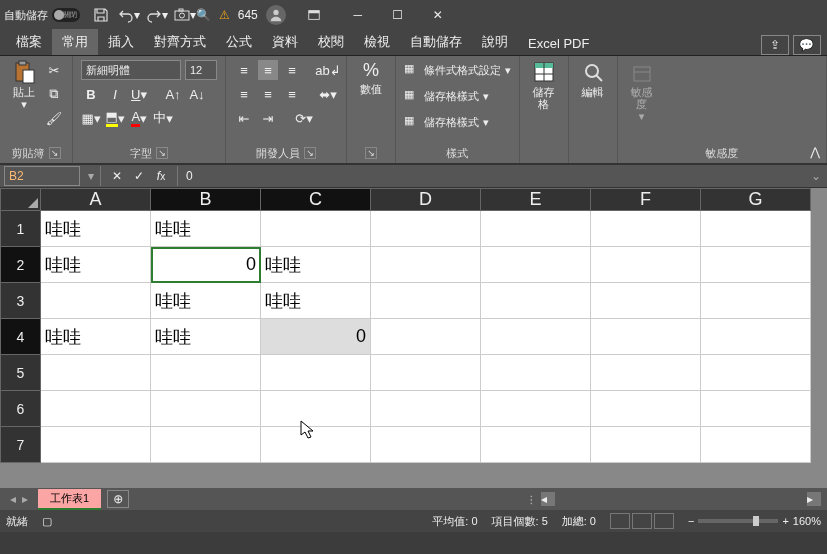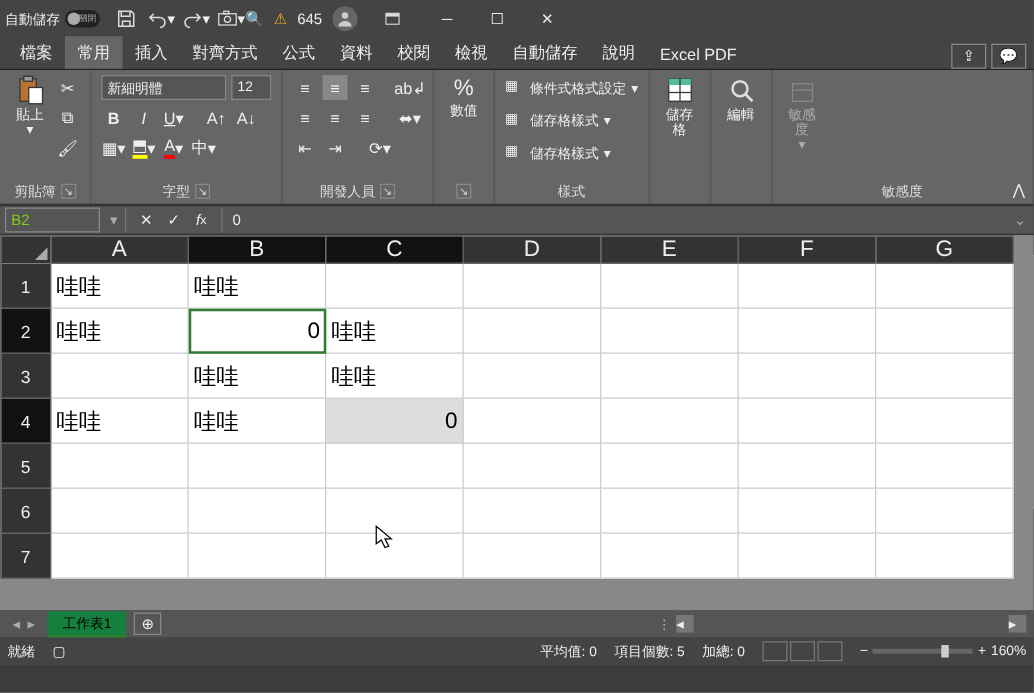--- a/index.html
+++ b/index.html
@@ -40,21 +40,21 @@
 .sbtn { width: 20px; height: 20px; display: flex; align-items: center; justify-content: center; cursor: pointer; font-size: 13px; }
 .fontsel { background: #555; border: 1px solid #888; color: #eee; font-size: 11px; height: 20px; padding: 0 14px 0 4px; }
 .fontsel.fontname { width: 100px; }
 .fontsel.fontsize { width: 32px; text-align: right; }
 .medbtn { display: flex; align-items: center; gap: 4px; cursor: pointer; font-size: 11px; height: 20px; }
 .medbtn .icon { width: 16px; height: 16px; }
 .collapse { position: absolute; right: 6px; bottom: 4px; }
 
 
 .fbar { height: 24px; background: #555; display: flex; align-items: center; border-top: 1px solid #333; border-bottom: 1px solid #333; }
-.namebox { width: 76px; background: #555; border: 1px solid #888; color: #84cc16; font-size: 12px; height: 20px; padding: 0 4px; margin: 0 4px; }
+.namebox { width: 76px; background: #555; border: 1px solid #888; color: #fdba74; font-size: 12px; height: 20px; padding: 0 4px; margin: 0 4px; }
 .fbar-btns { display: flex; gap: 2px; padding: 0 6px; border-left: 1px solid #777; border-right: 1px solid #777; margin: 0 2px; }
 .fbar-btn { width: 20px; height: 20px; display: flex; align-items: center; justify-content: center; }
 .finput { flex: 1; background: #555; border: none; color: #eee; font-size: 12px; padding: 0 6px; outline: none; }
 
 
 .grid-wrap { background: #888; position: relative; }
 table.sheet { border-collapse: collapse; background: #fff; color: #000; font-size: 18px; font-family: "PMingLiU", serif; }
 .sheet th { background: #333; color: #eee; font-weight: normal; text-align: center; border: 1px solid #666; }
 .sheet th.colh { height: 22px; }
 .sheet th.rowh { width: 40px; height: 36px; font-size: 14px; }
@@ -62,21 +62,21 @@
 .sheet th.colh.sel, .sheet th.rowh.sel { background: #111; }
 .corner { background: #333; border: 1px solid #666; position: relative; }
 .corner::after { content: ""; position: absolute; right: 2px; bottom: 2px; border-left: 10px solid transparent; border-bottom: 10px solid #aaa; }
 .selcell { outline: 2px solid #2f7d32; outline-offset: -2px; text-align: right; }
 .fillcell { background: #ddd; text-align: right; }
 .cursor-arrow { position: absolute; left: 300px; top: 232px; pointer-events: none; }
 
 
 .sheettabs { height: 22px; background: #555; display: flex; align-items: center; }
 .st-nav { display: flex; gap: 6px; padding: 0 10px; color: #aaa; }
-.st-tab { background: #15803d; color: #000; padding: 2px 12px; font-size: 11px; border-bottom: 2px solid #2f7d32; }
+.st-tab { background: #fca5a5; color: #000; padding: 2px 12px; font-size: 11px; border-bottom: 2px solid #2f7d32; }
 .st-add { width: 22px; height: 18px; display: flex; align-items: center; justify-content: center; margin-left: 6px; border: 1px solid #888; }
 .st-spacer { flex: 1; }
 .hscroll { width: 280px; height: 14px; background: #666; margin-right: 6px; display: flex; }
 .hscroll .track { flex: 1; background: #555; }
 .hscroll .btn { width: 14px; background: #777; }
 
 
 .status { height: 22px; background: #444; display: flex; align-items: center; font-size: 11px; padding: 0 6px; gap: 14px; }
 .status .sp { flex: 1; }
 .viewbtns { display: flex; gap: 2px; }

